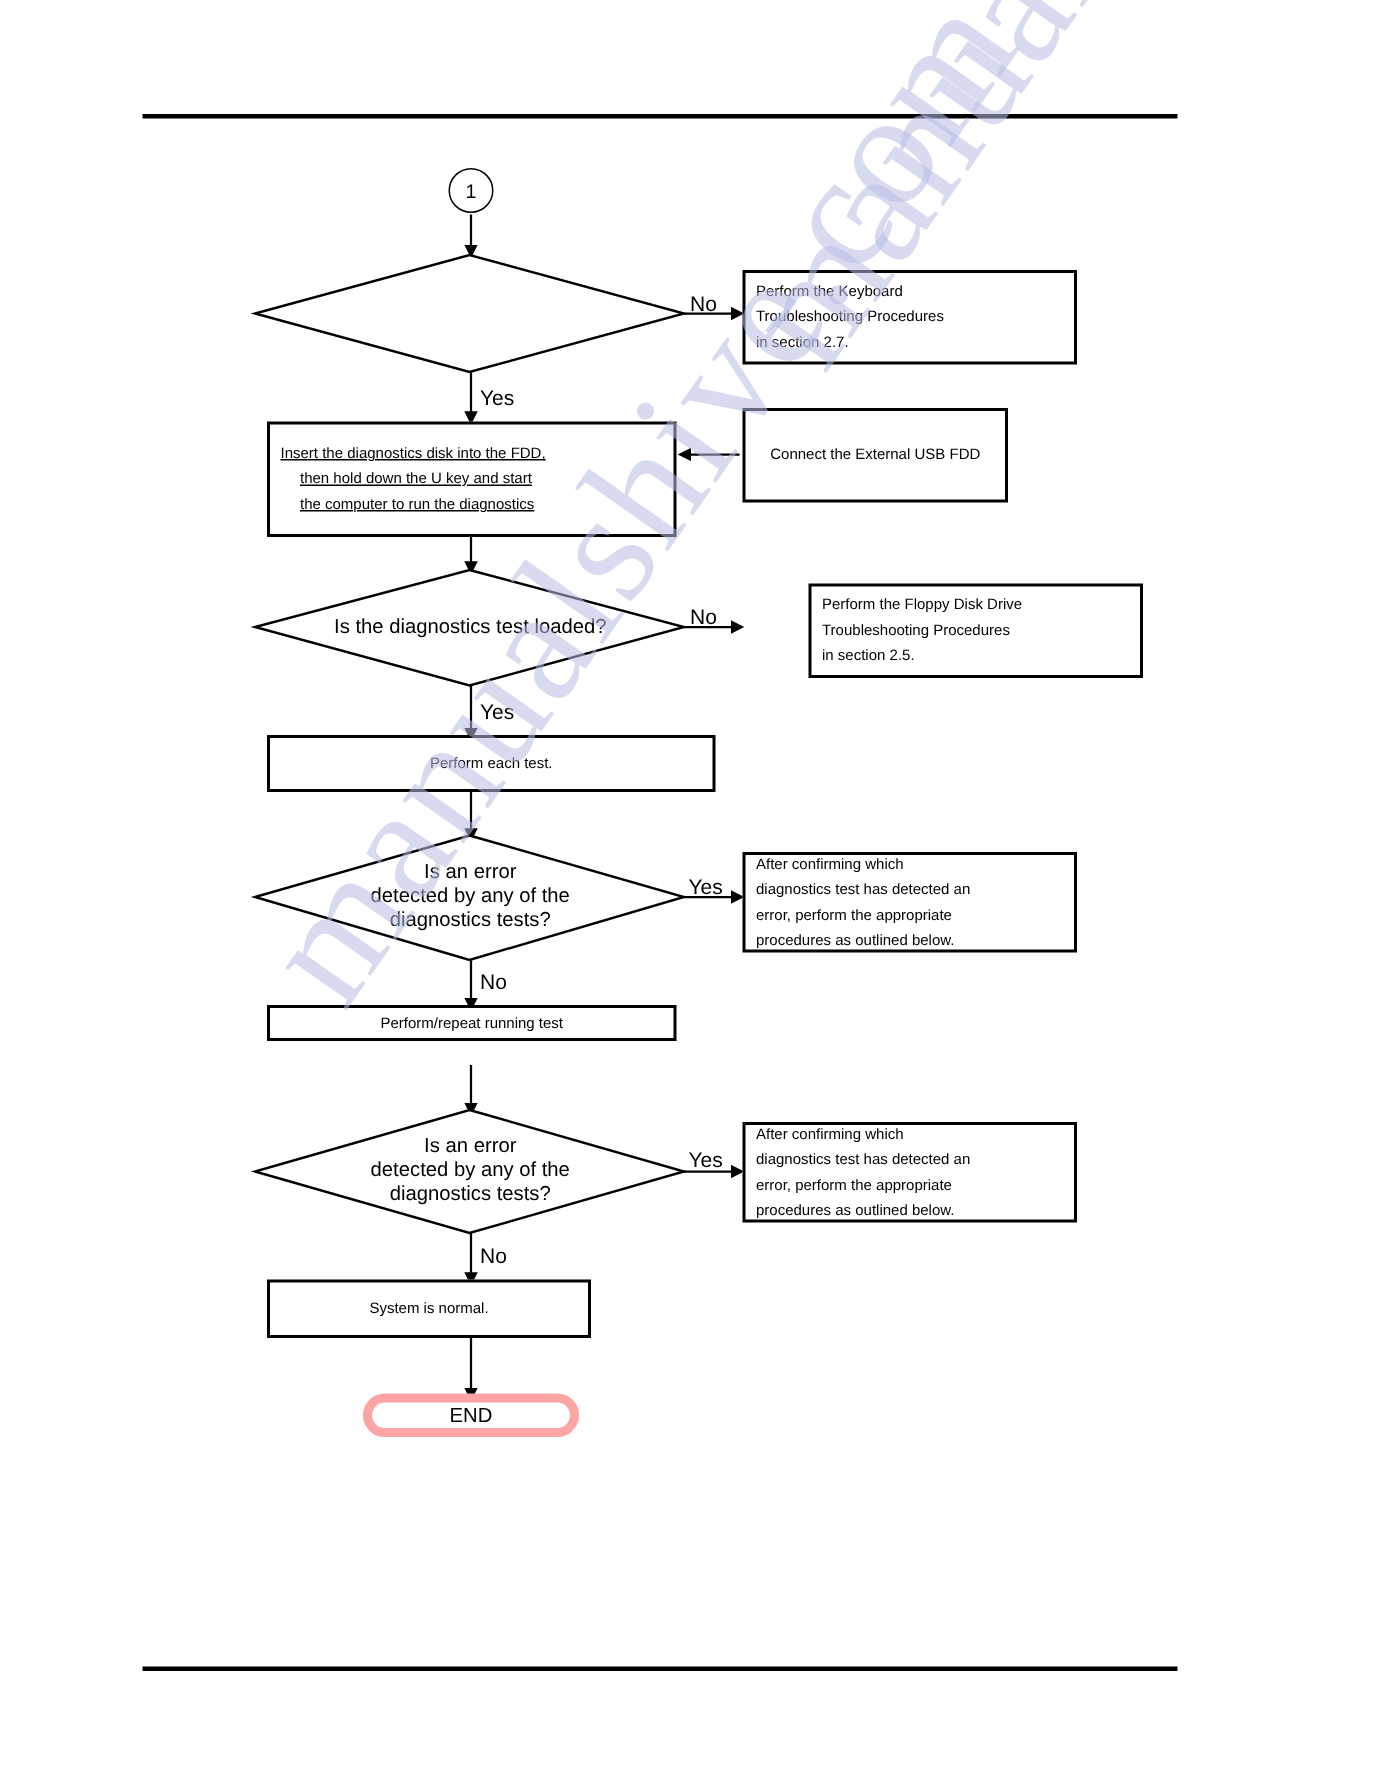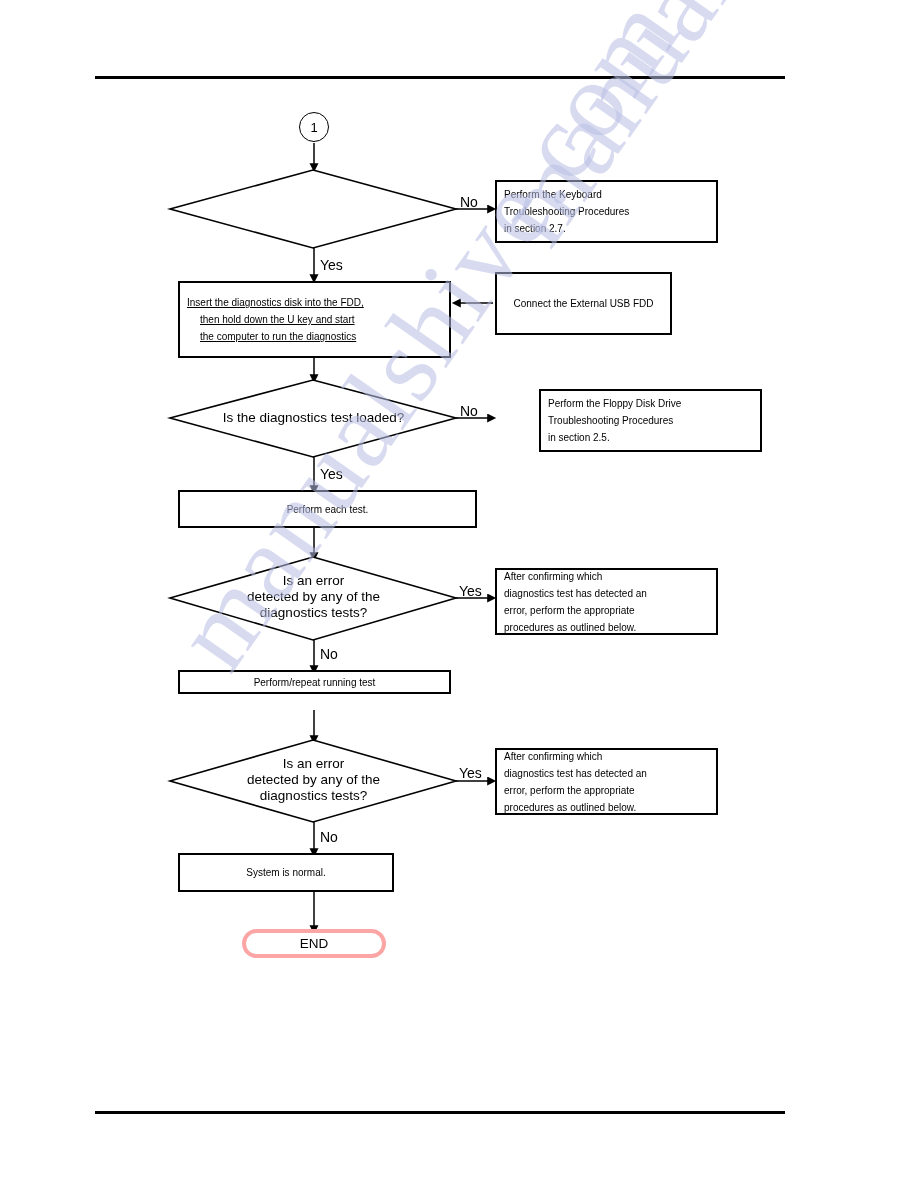--- a/index.html
+++ b/index.html
@@ -106,21 +106,21 @@
   }
   .proc.indent .txt .ln2,
   .proc.indent .txt .ln3,
   .proc.indent .txt .ln4 {
     display: block;
     padding-left: 13px;
   }
   .proc.indent .txt .ln1 { display: block; }
 
   .terminator {
-    border: 4px solid #fca5a5;
+    border: 6px solid #fca5a5;
     background: #ffffff;
     border-radius: 17px;
     display: flex;
     align-items: center;
     justify-content: center;
     font-size: 13.5px;
   }
 
   .connector-circle {
     border: 1.6px solid #000000;

